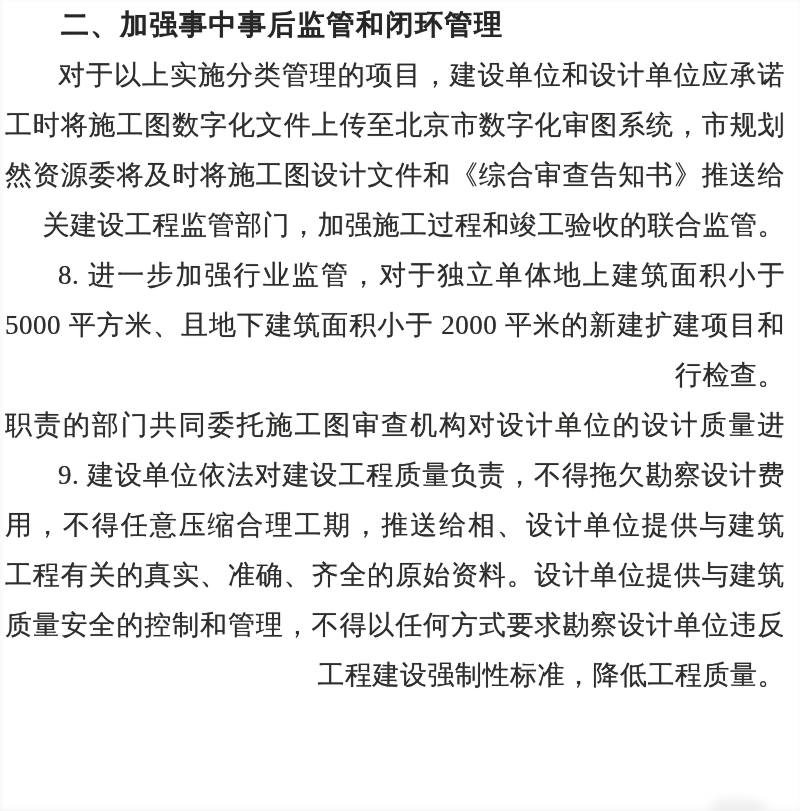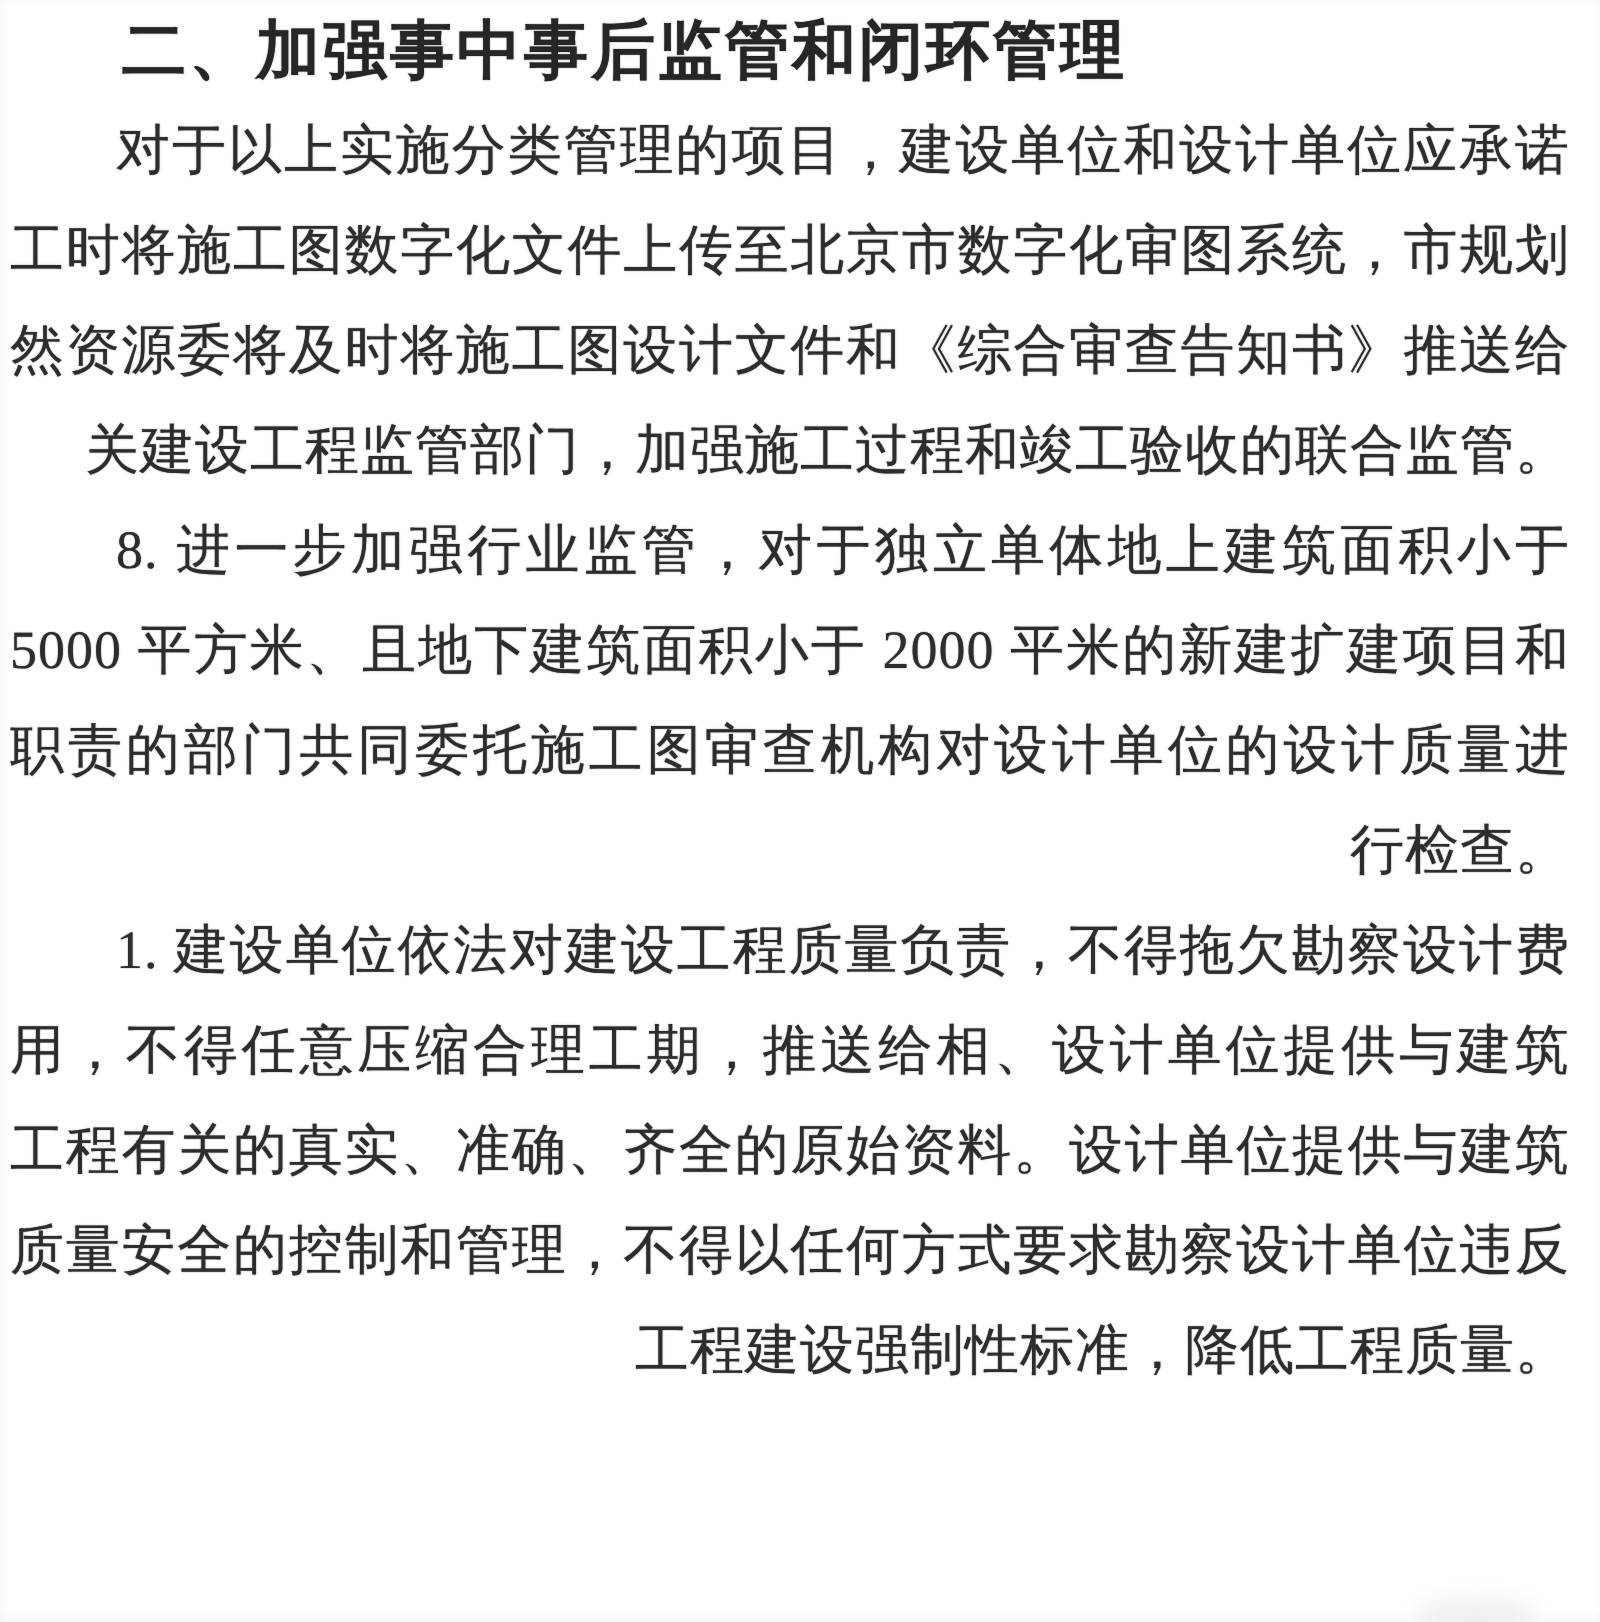--- a/index.html
+++ b/index.html
@@ -28,21 +28,21 @@
     font-size: 27px;
     letter-spacing: 0.5px;
     color: #2e2d2b;
     font-family: "Liberation Serif", "DejaVu Serif", serif;
     text-shadow: 0 0 0.7px rgba(45,45,45,0.75);
     overflow: hidden;
   }
   .line.heading {
     font-family: "Liberation Sans", "DejaVu Sans", sans-serif;
     font-weight: 700;
-    font-size: 32px;
+    font-size: 28px;
     letter-spacing: 1.5px;
     text-indent: 56px;
     color: #262626;
   }
   .line.first {
     text-indent: 53px;
   }
   .line.full {
     text-align: justify;
     text-align-last: justify;
@@ -75,26 +75,26 @@
       <div class="line first full">对于以上实施分类管理的项目，建设单位和设计单位应承诺开</div>
       <div class="line full">工时将施工图数字化文件上传至北京市数字化审图系统，市规划自</div>
       <div class="line full">然资源委将及时将施工图设计文件和《综合审查告知书》推送给相</div>
       <div class="line last">关建设工程监管部门，加强施工过程和竣工验收的联合监管。</div>
     </div>
 
 
     <div>
       <div class="line first full">8. 进一步加强行业监管，对于独立单体地上建筑面积小于</div>
       <div class="line full">5000 平方米、且地下建筑面积小于 2000 平米的新建扩建项目和</div>
+      <div class="line last">行检查。</div>
       <div class="line full">职责的部门共同委托施工图审查机构对设计单位的设计质量进</div>
-      <div class="line last">行检查。</div>
     </div>
 
     <div>
-      <div class="line first full">1. 建设单位依法对建设工程质量负责，不得拖欠勘察设计费</div>
+      <div class="line first full">9. 建设单位依法对建设工程质量负责，不得拖欠勘察设计费</div>
       <div class="line full">用，不得任意压缩合理工期，推送给相、设计单位提供与建筑</div>
       <div class="line full">工程有关的真实、准确、齐全的原始资料。设计单位提供与建筑</div>
       <div class="line full">质量安全的控制和管理，不得以任何方式要求勘察设计单位违反</div>
       <div class="line last">工程建设强制性标准，降低工程质量。</div>
     </div>
 
   </div>
 
   <div class="scan-smudge"></div>
 </div>

